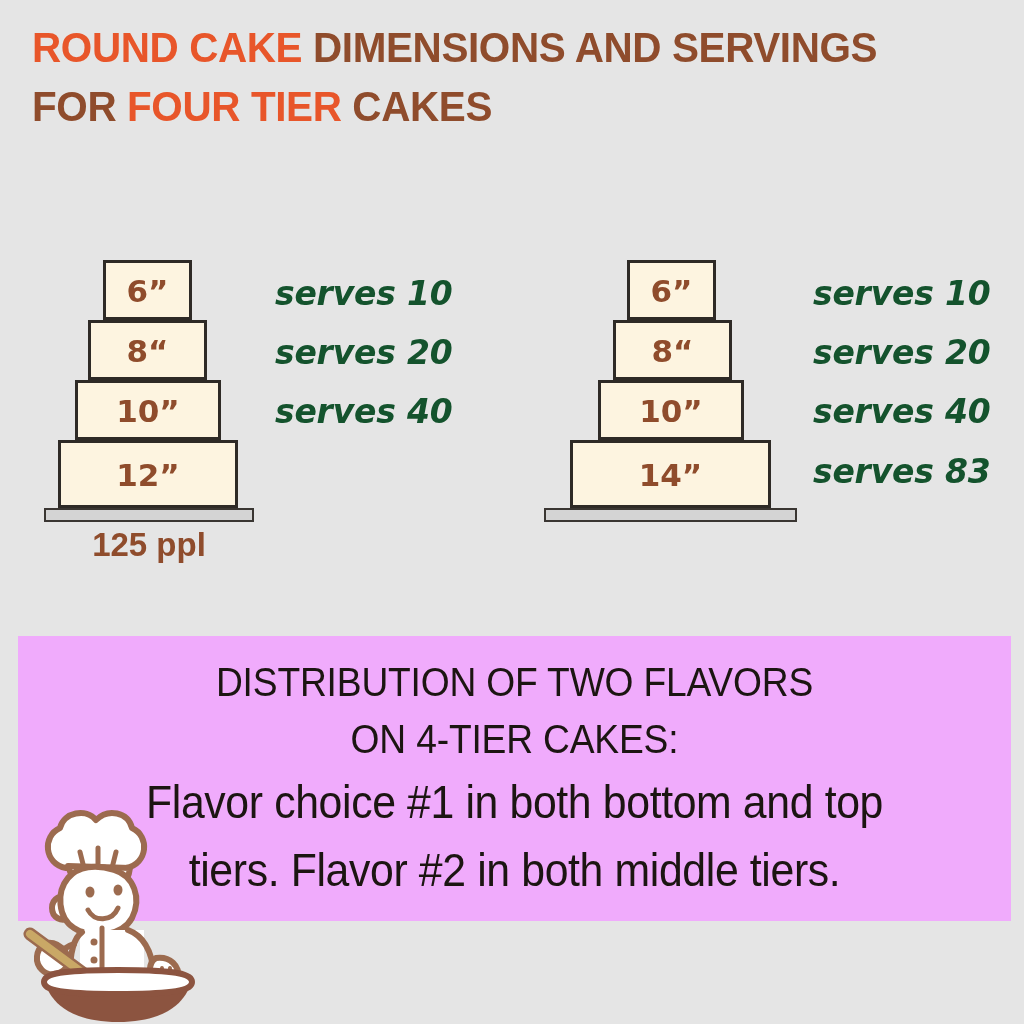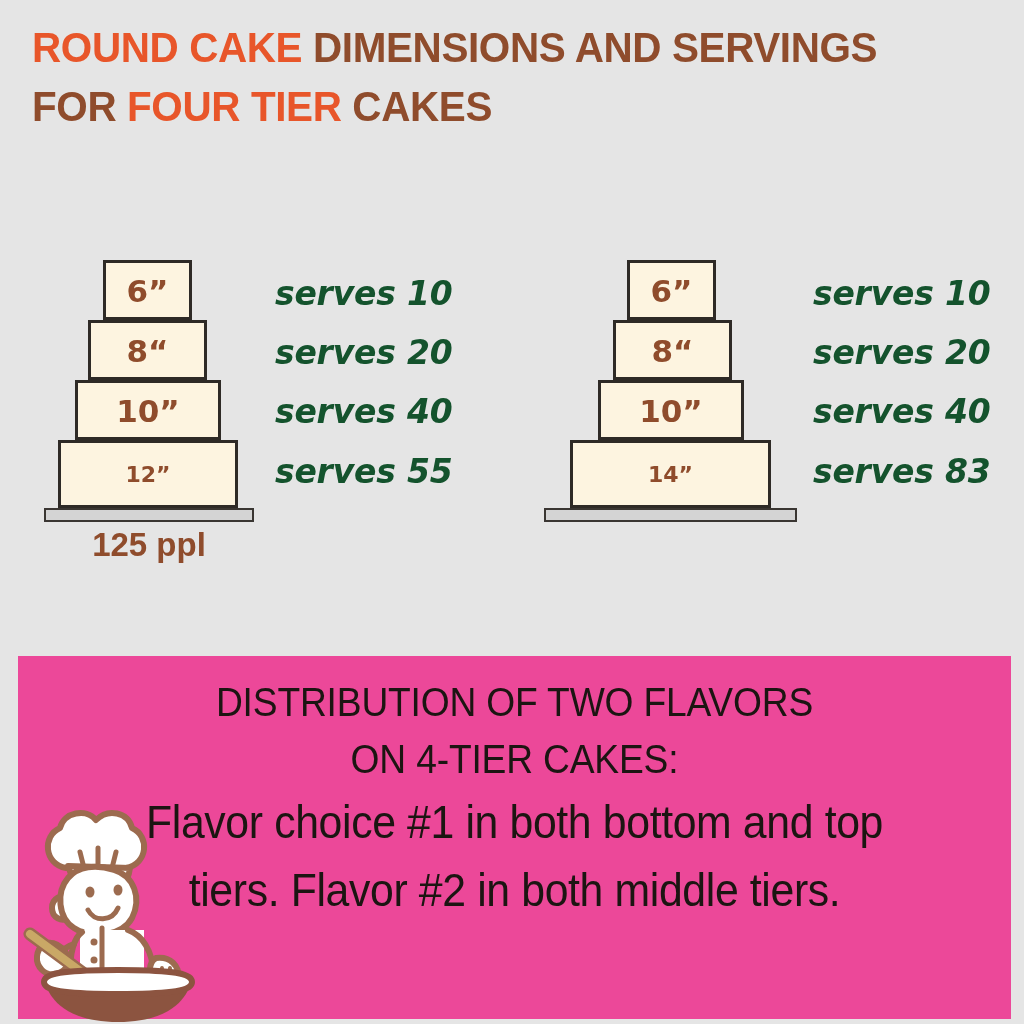--- a/index.html
+++ b/index.html
@@ -66,21 +66,21 @@
   .tier-label {
     color: #8f4c2c;
     font-weight: 700;
     font-size: 31px;
     letter-spacing: 0px;
     line-height: 1;
     font-family: "DejaVu Sans", sans-serif;
     transform: translateY(1px);
     white-space: nowrap;
   }
-  .tier-4 .tier-label { font-size: 22px; }
+  .tier-4 .tier-label { font-size: 31px; }
 
   .plate {
     position: absolute;
     box-sizing: border-box;
     height: 14px;
     background: #d4d4d4;
     border: 2px solid #3a3632;
   }
 
   .ppl {
@@ -108,24 +108,24 @@
     font-style: italic;
     font-family: "DejaVu Sans", sans-serif;
     white-space: nowrap;
     letter-spacing: -0.2px;
   }
 
   
   .panel {
     position: absolute;
     left: 18px;
-    top: 656px;
+    top: 636px;
     width: 993px;
-    height: 363px;
-    background: #ec4899;
+    height: 285px;
+    background: #f0abfc;
   }
   .panel-text {
     position: absolute;
     left: 0;
     top: 18px;
     width: 100%;
     text-align: center;
     color: #1c1512;
     font-family: "Liberation Sans", sans-serif;
     font-weight: 400;
@@ -187,21 +187,20 @@
 
       <div class="plate" style="left:44px; top:258px; width:210px;"></div>
     </div>
 
     <div class="ppl" style="left:44px; top:276px; width:210px;">125 ppl</div>
 
     <div class="serves-col" style="left:275px;">
       <div class="serves" style="top:24px;">serves 10</div>
       <div class="serves" style="top:83px;">serves 20</div>
       <div class="serves" style="top:142px;">serves 40</div>
-      <div class="serves" style="top:202px;">serves 55</div>
     </div>
   </div>
 
   <div class="cake-group cake-right">
     <div class="tiers">
 
       <div class="tier tier-1" style="left:132px; top:10px; width:89px; height:60px;">
         <span class="tier-label">6”</span>
       </div>
 

